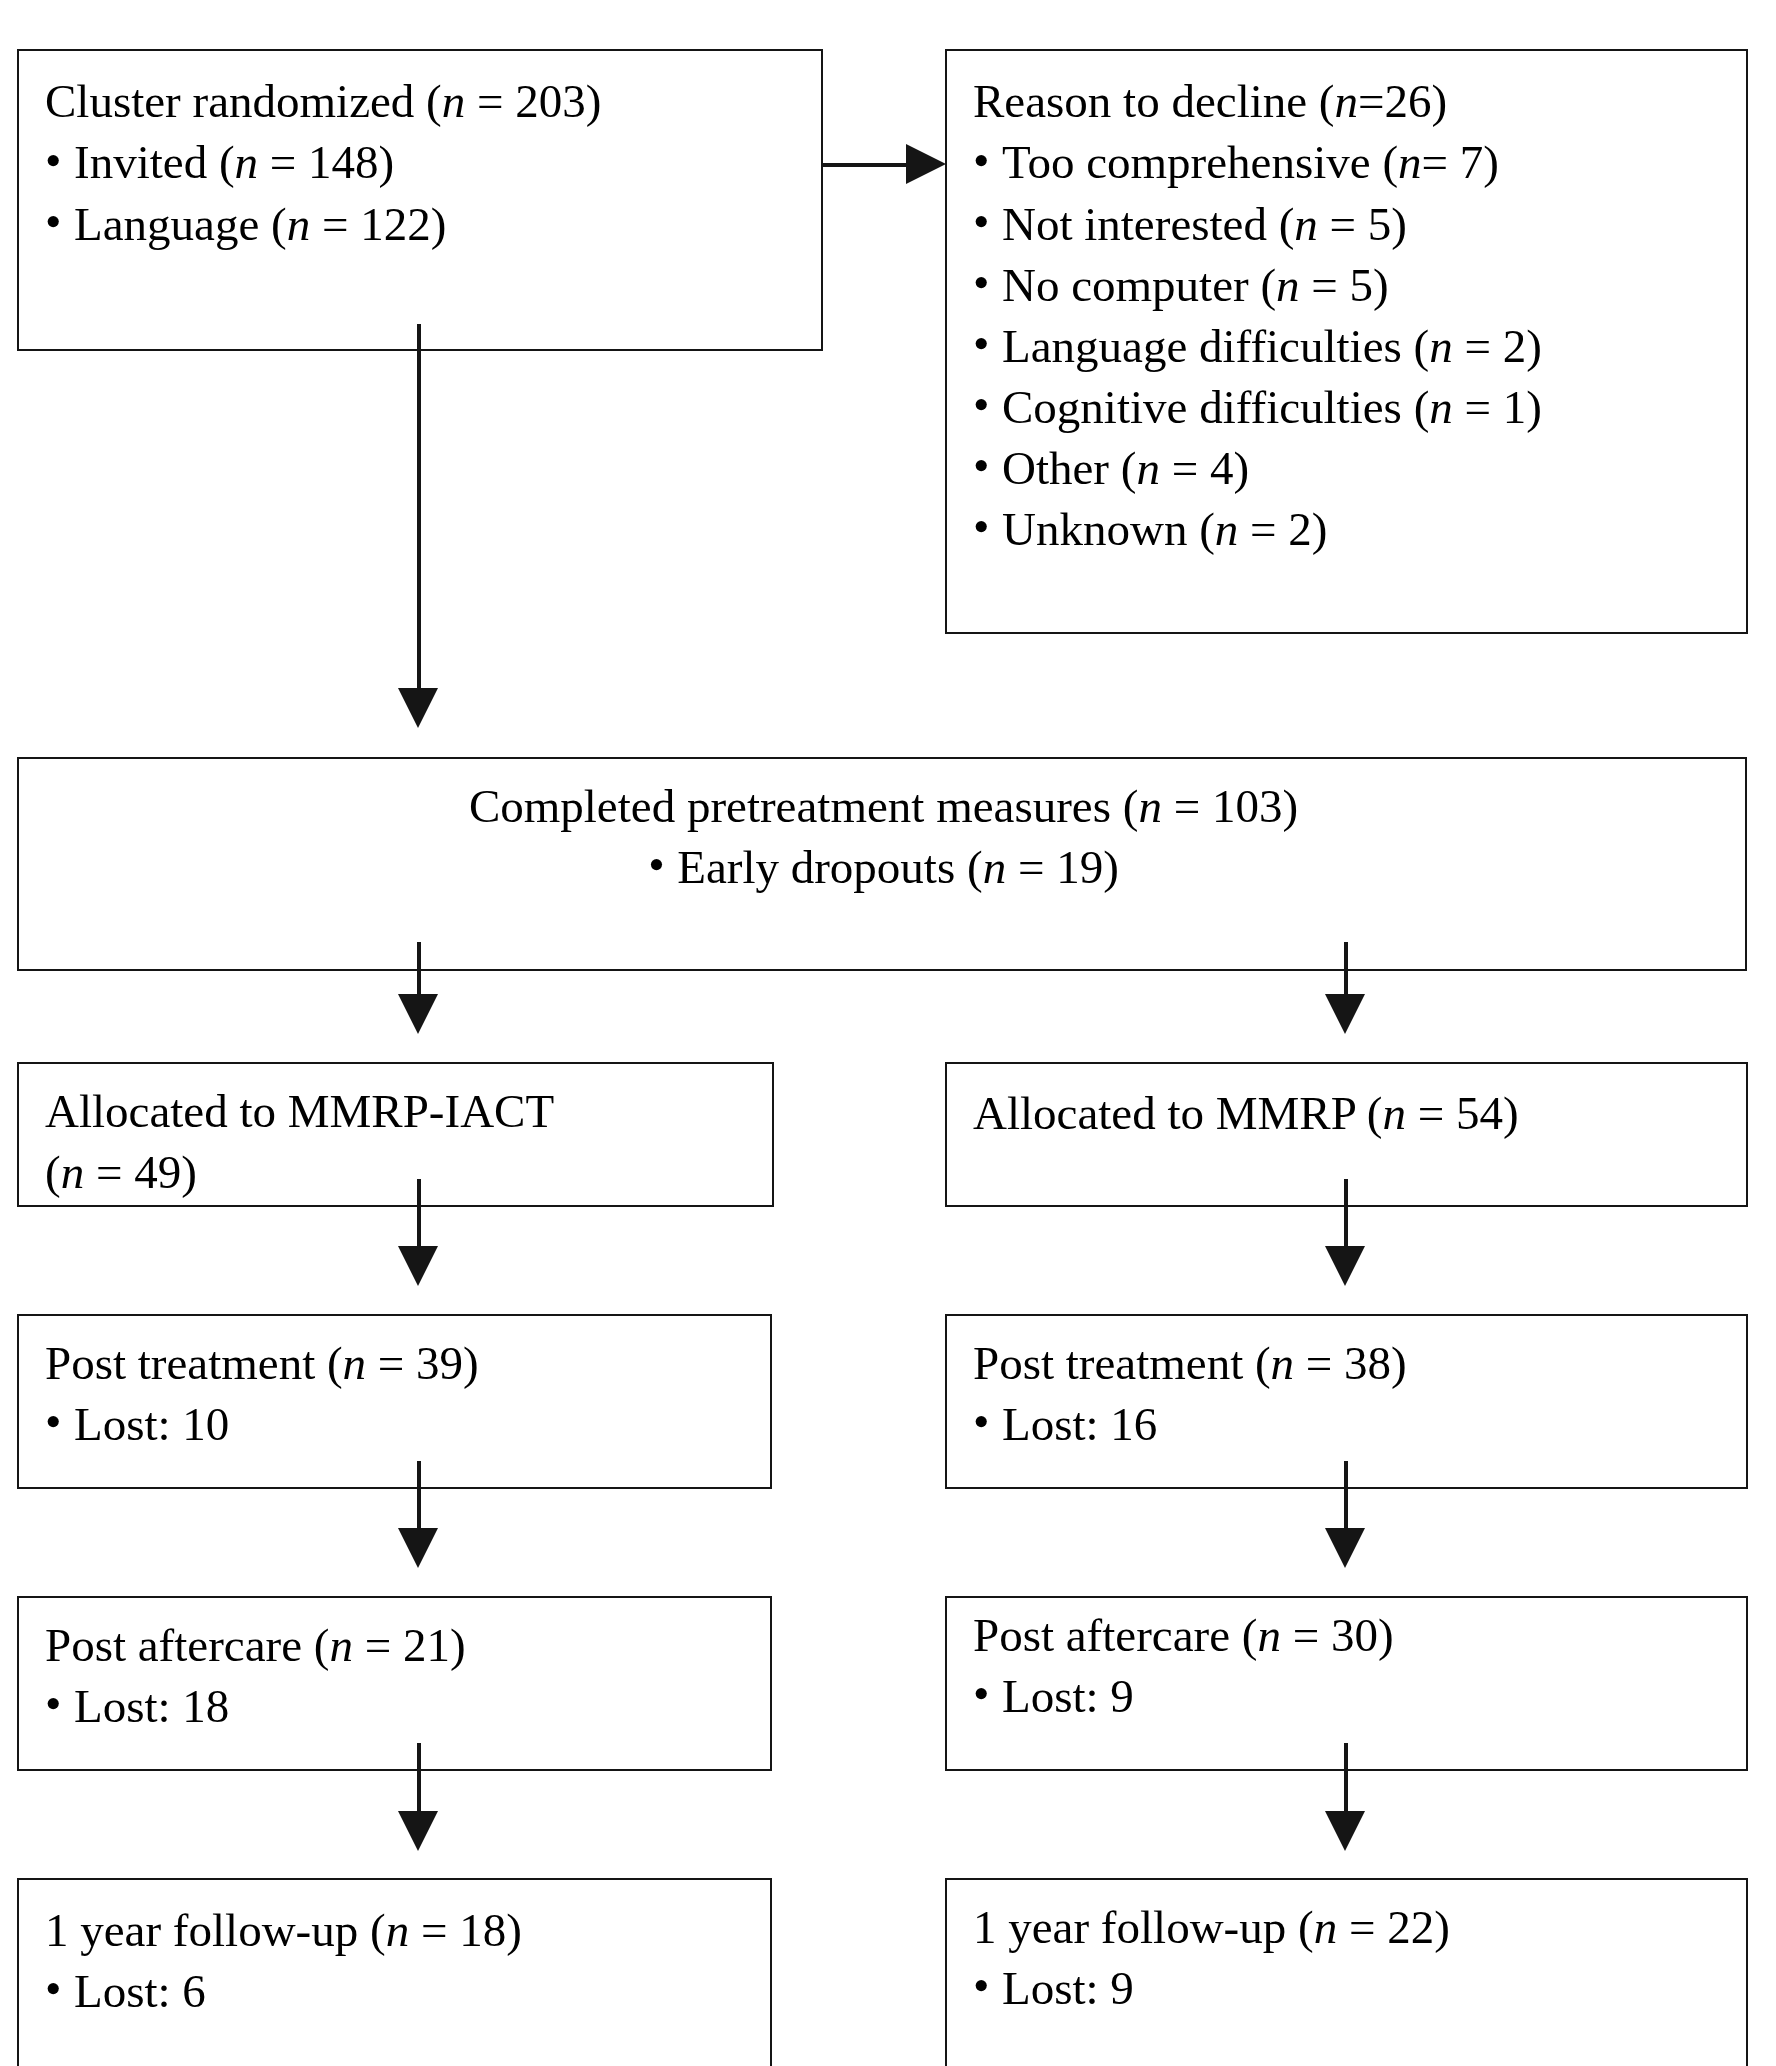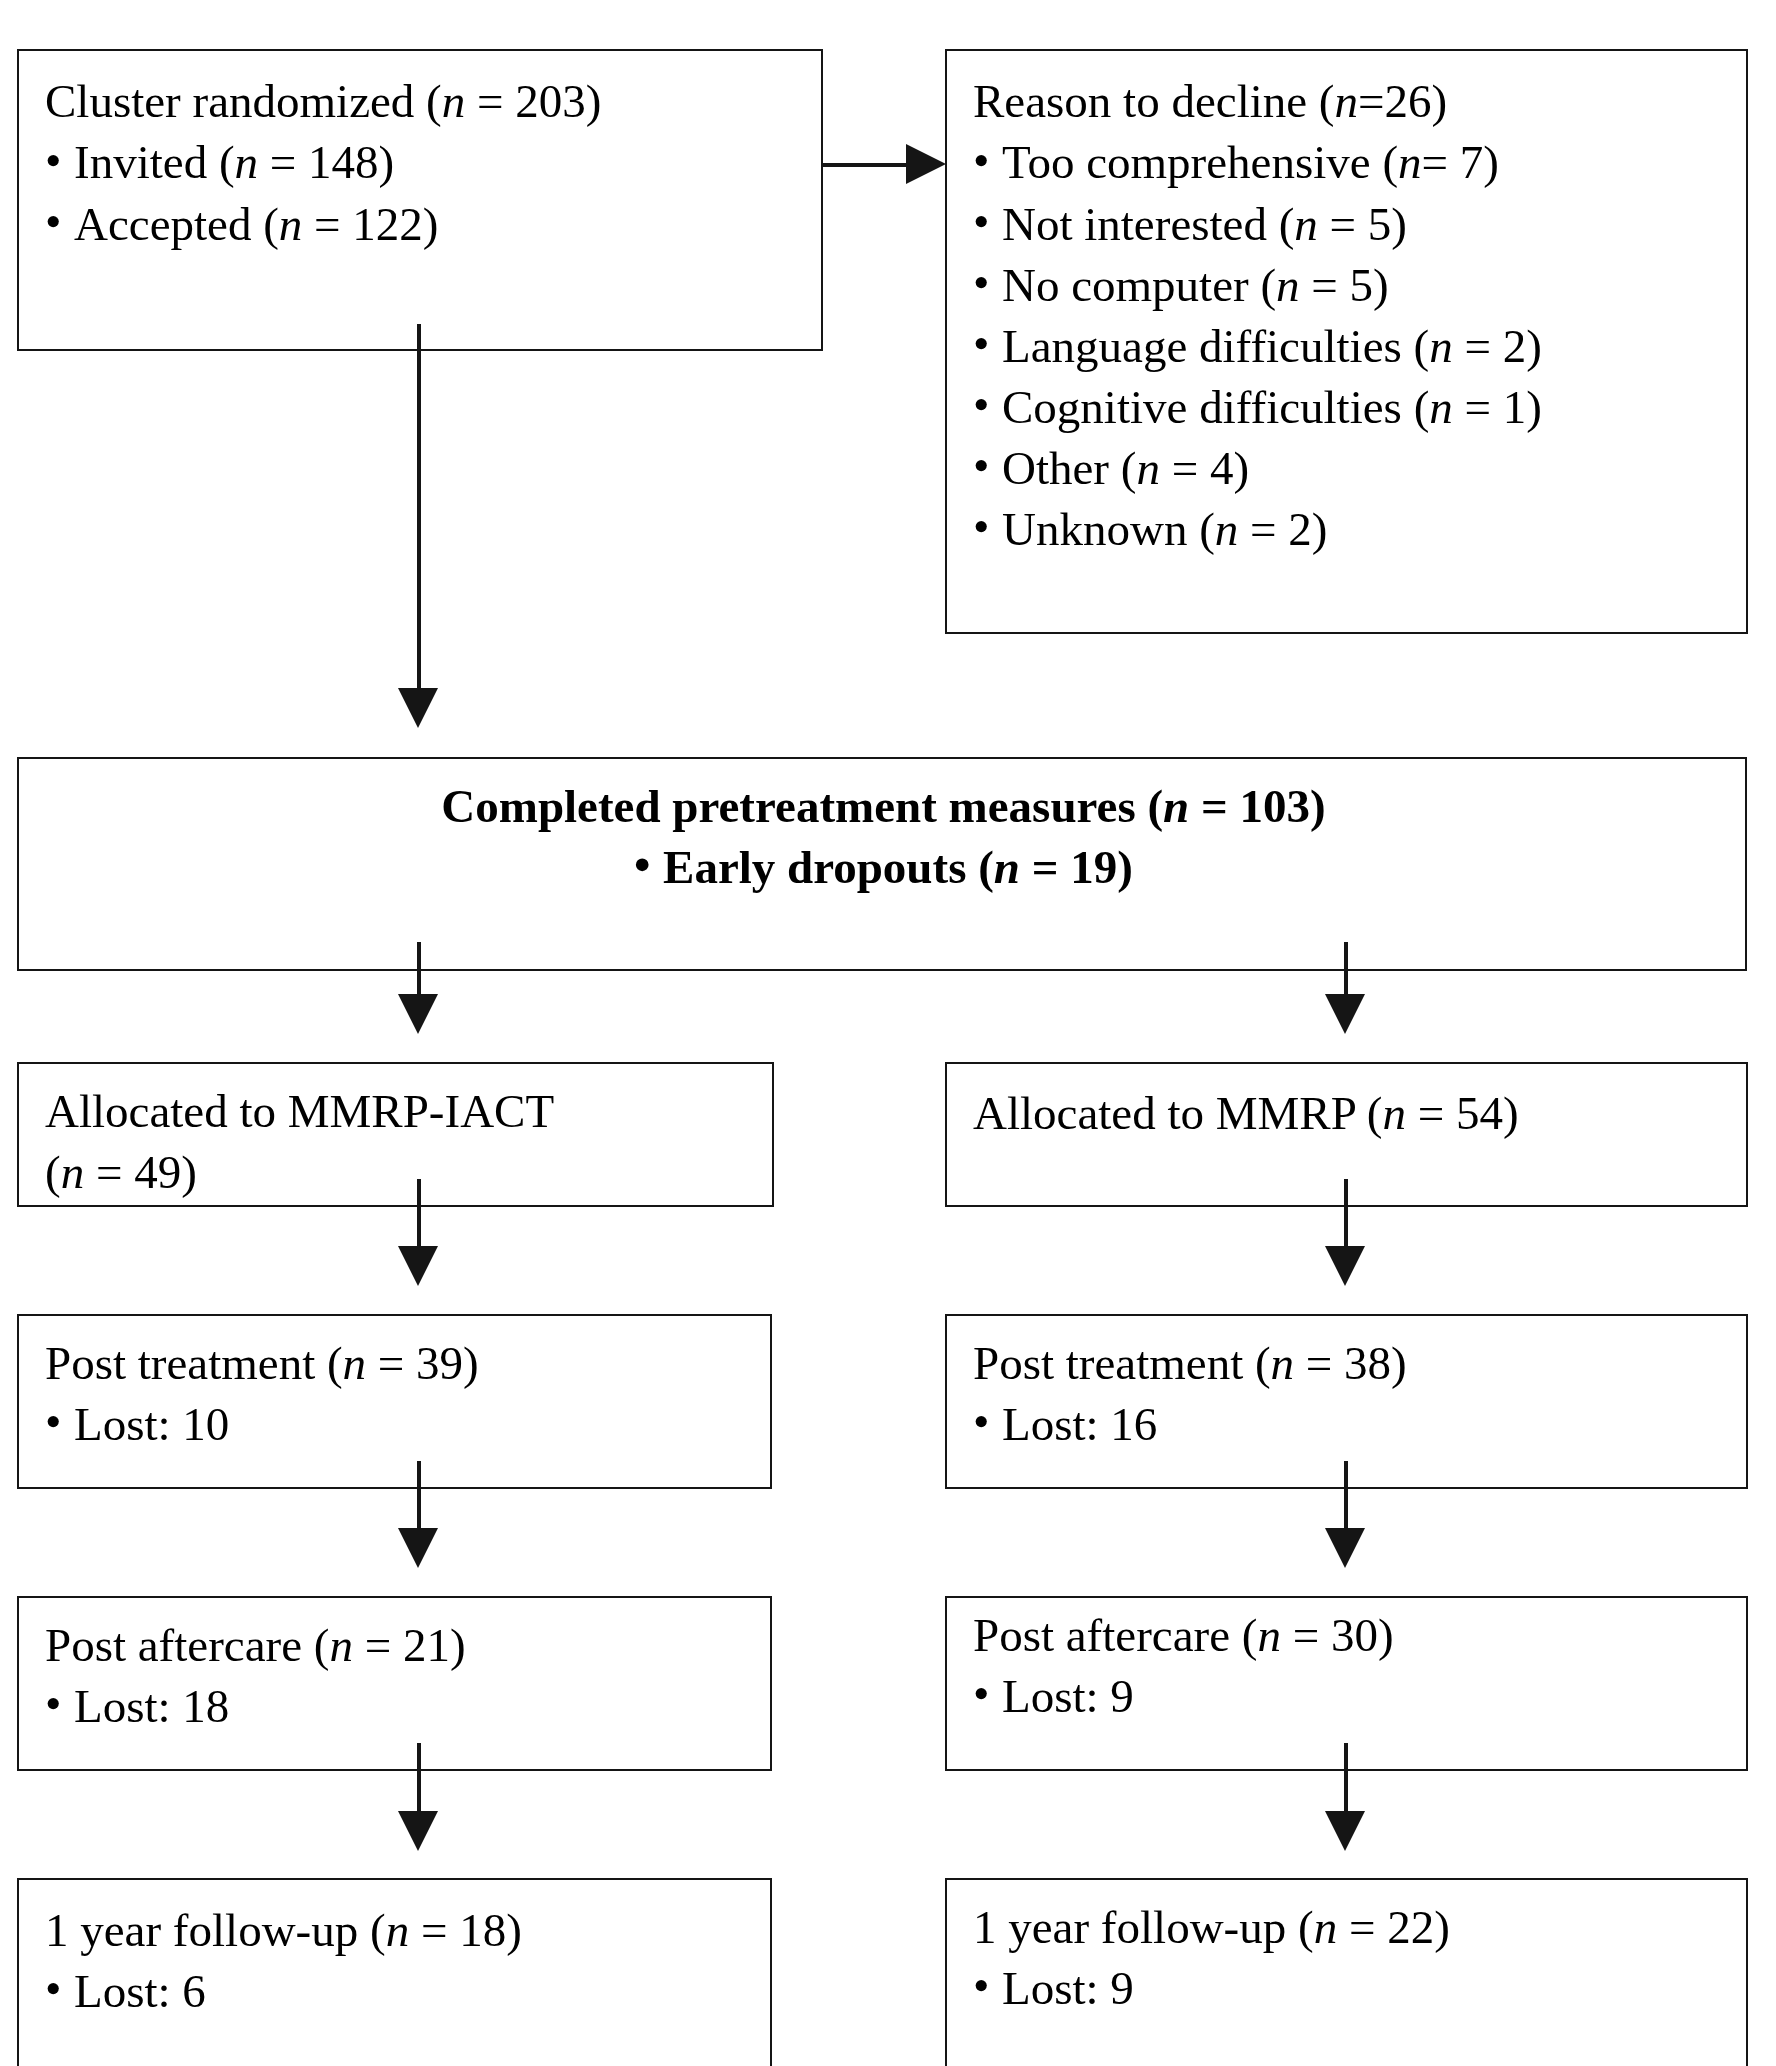--- a/index.html
+++ b/index.html
@@ -27,21 +27,21 @@
     border: 2.3px solid #151515;
     background: #ffffff;
     padding: 20px 23px 20px 26px;
     margin-top: 28px;
   }
   .box-text {
     font-size: 47px;
     line-height: 1.30;
     white-space: nowrap;
   }
-  .box.center { text-align: center; font-weight: bold; }
+  .box.center { text-align: center; }
   .box.center .box-text { white-space: normal; }
 
   
   .bullet {
     display: block;
     position: relative;
     padding-left: 29px;
     white-space: nowrap;
   }
   .bullet::before {
@@ -91,21 +91,21 @@
 <body>
 
 <div id="canvas">
 
   <div class="box" style="left:17px; top:21.4px; width:806px; height:302px;">
     <div class="box-text">
       <span>Cluster randomized (</span><span class="ital">n</span><span> = 203)</span>
     </div>
     <div class="box-text">
       <span class="bullet"><span>Invited (</span><span class="ital">n</span><span> = 148)</span></span>
-      <span class="bullet"><span>Accepted (</span><span class="ital">n</span><span> = 122)</span></span>
+      <span class="bullet"><span>Language (</span><span class="ital">n</span><span> = 122)</span></span>
     </div>
   </div>
 
   <div class="box" style="left:945px; top:21.4px; width:803px; height:585px;">
     <div class="box-text">
       <span>Reason to decline (</span><span class="ital">n</span><span>=26)</span>
     </div>
     <div class="box-text">
       <span class="bullet"><span>Too comprehensive (</span><span class="ital">n</span><span>= 7)</span></span>
       <span class="bullet"><span>Not interested (</span><span class="ital">n</span><span> = 5)</span></span>

